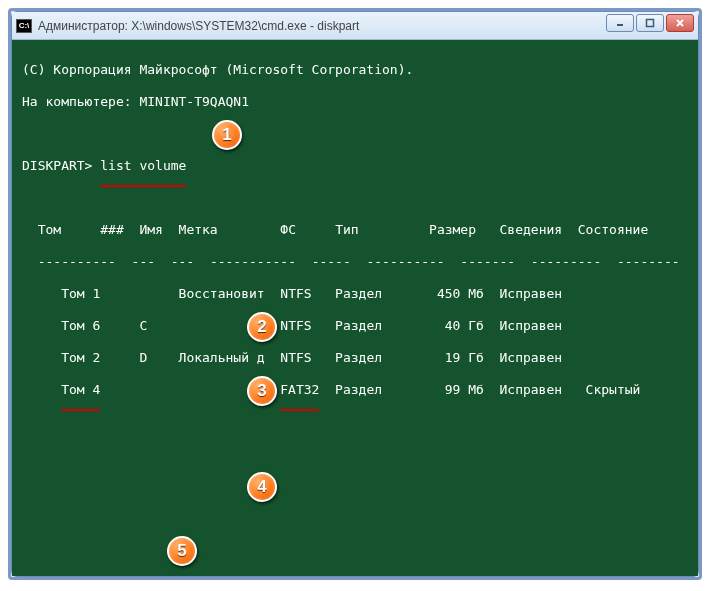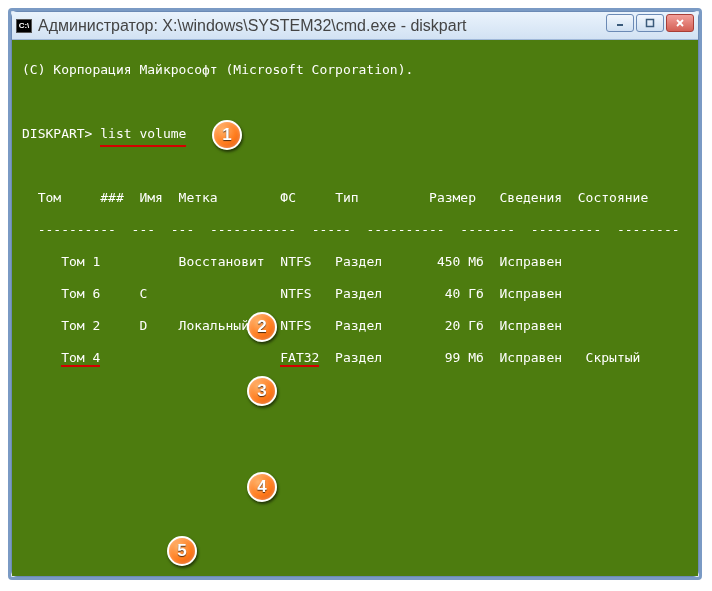--- a/index.html
+++ b/index.html
@@ -44,21 +44,21 @@
     font-size: 8px;
     color: #fff;
     display: flex;
     align-items: center;
     justify-content: center;
     font-family: sans-serif;
     font-weight: bold;
   }
   .title-text {
     font-family: "Segoe UI", Tahoma, sans-serif;
-    font-size: 16px;
+    font-size: 12px;
     color: #444;
     flex: 1;
     white-space: nowrap;
     overflow: hidden;
   }
   .win-buttons {
     display: flex;
     gap: 2px;
     position: absolute;
     right: 4px;
@@ -74,37 +74,37 @@
     justify-content: center;
     cursor: default;
   }
   .win-btn.close {
     background: linear-gradient(#f3a09a, #d36055);
     border-color: #a83e36;
   }
   .win-btn svg { display: block; }
   .console {
     flex: 1;
-    background: #4d7c0f;
+    background: #14532d;
     color: #fff;
     padding: 6px 10px 10px 10px;
     font-family: "Lucida Console", "Consolas", monospace;
     font-size: 13px;
     line-height: 16px;
     white-space: pre;
     overflow: hidden;
     position: relative;
   }
   .cmd {
     border-bottom: 2px solid #d40000;
-    padding-bottom: 4px;
+    padding-bottom: 12px;
   }
   .uline {
     border-bottom: 2px solid #d40000;
-    padding-bottom: 0px;
+    padding-bottom: 12px;
   }
   .numbadge {
     position: absolute;
     width: 30px; height: 30px;
     border-radius: 50%;
     background: radial-gradient(circle at 35% 30%, #ffb26a, #ff7a1a 55%, #d84700);
     border: 2px solid #fff;
     box-shadow: 1px 2px 3px rgba(0,0,0,.6), inset 0 0 4px rgba(255,255,255,.4);
     color: #fff;
     font-family: Arial, sans-serif;
@@ -140,28 +140,29 @@
         <svg width="10" height="10">
               <line x1="2" y1="2" x2="8" y2="8" stroke="#fff" stroke-width="1.8"></line>
               <line x1="8" y1="2" x2="2" y2="8" stroke="#fff" stroke-width="1.8"></line>
             </svg>
       </div>
     </div>
   </div>
 
   <div class="console">
 <span class="row">(C) Корпорация Майкрософт (Microsoft Corporation).</span>
+<span class="row">На компьютере: MININT-T9QAQN1</span>
 <span class="row">&nbsp;</span>
 <span class="row"><span>DISKPART&gt;</span> <span class="cmd">list volume</span></span>
 <span class="row">&nbsp;</span>
 <span class="row">  <span>Том</span>     <span>###</span>  <span>Имя</span>  <span>Метка</span>        <span>ФС</span>     <span>Тип</span>         <span>Размер</span>   <span>Сведения</span>  <span>Состояние</span></span>
 <span class="row">  <span>----------</span>  <span>---</span>  <span>---</span>  <span>-----------</span>  <span>-----</span>  <span>----------</span>  <span>-------</span>  <span>---------</span>  <span>--------</span></span>
 <span class="row">     <span>Том 1</span>          <span>Восстановит</span>  <span>NTFS</span>   <span>Раздел</span>       <span>450 Мб</span>  <span>Исправен</span></span>
 <span class="row">     <span>Том 6</span>     <span>C</span>                 <span>NTFS</span>   <span>Раздел</span>        <span>40 Гб</span>  <span>Исправен</span></span>
-<span class="row">     <span>Том 2</span>     <span>D</span>    <span>Локальный д</span>  <span>NTFS</span>   <span>Раздел</span>        <span>20 Гб</span>  <span>Исправен</span></span>
+<span class="row">     <span>Том 2</span>     <span>D</span>    <span>Локальный д</span>  <span>NTFS</span>   <span>Раздел</span>        <span>19 Гб</span>  <span>Исправен</span></span>
 <span class="row">     <span class="uline">Том 4</span>                       <span class="uline">FAT32</span>  <span>Раздел</span>        <span>99 Мб</span>  <span>Исправен</span>   <span>Скрытый</span></span>
 <span class="row">&nbsp;</span>
 <span class="row">&nbsp;</span>
 <span class="row">&nbsp;</span>
 
 
 
 
 
 

